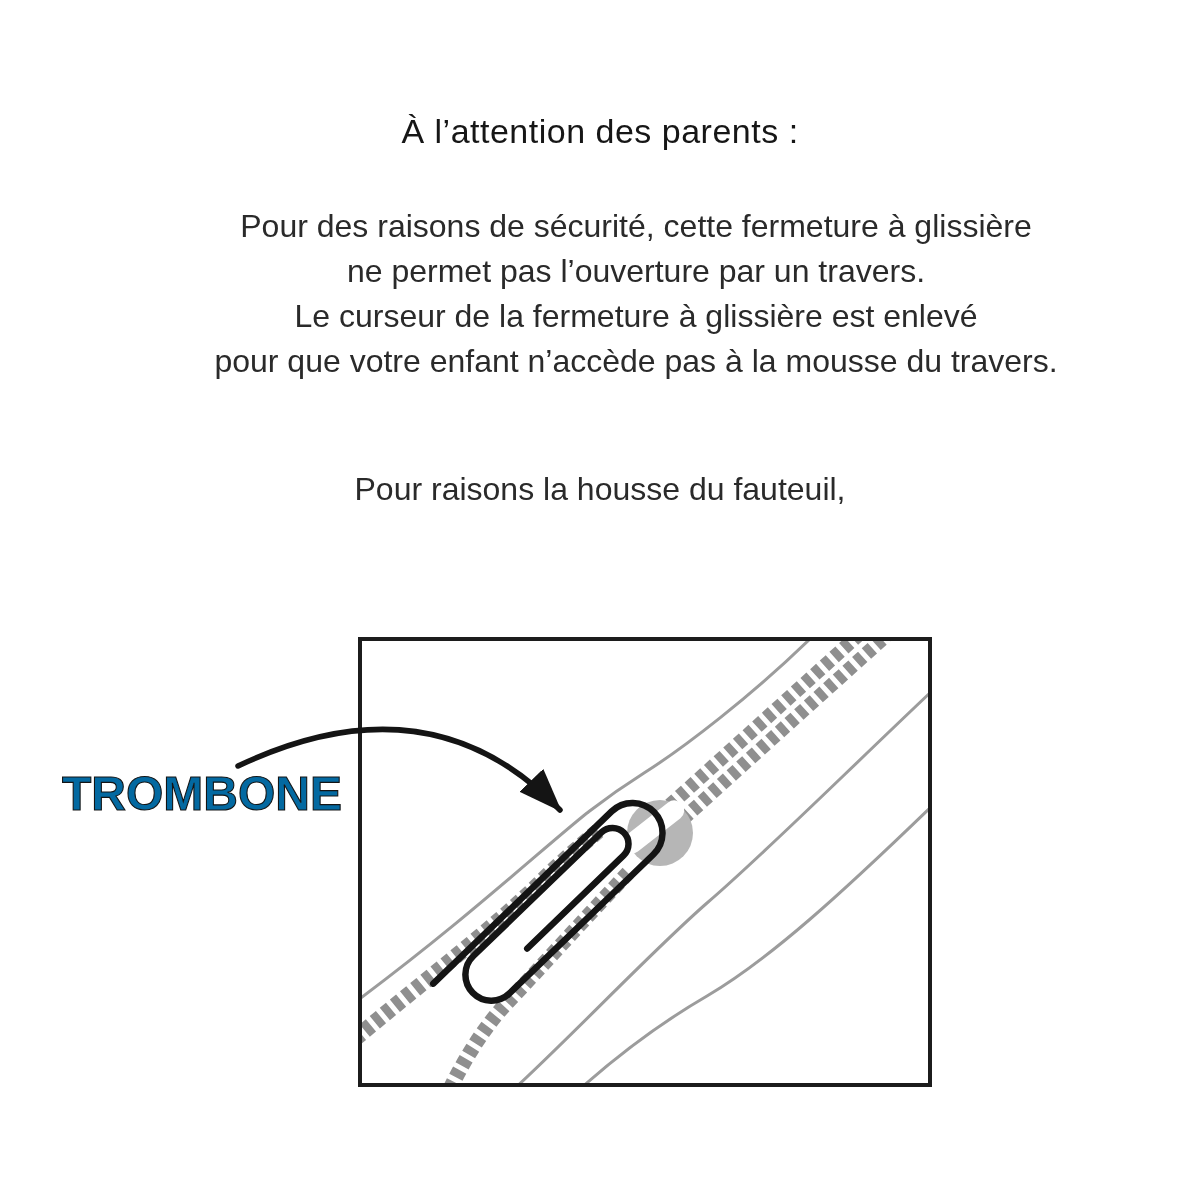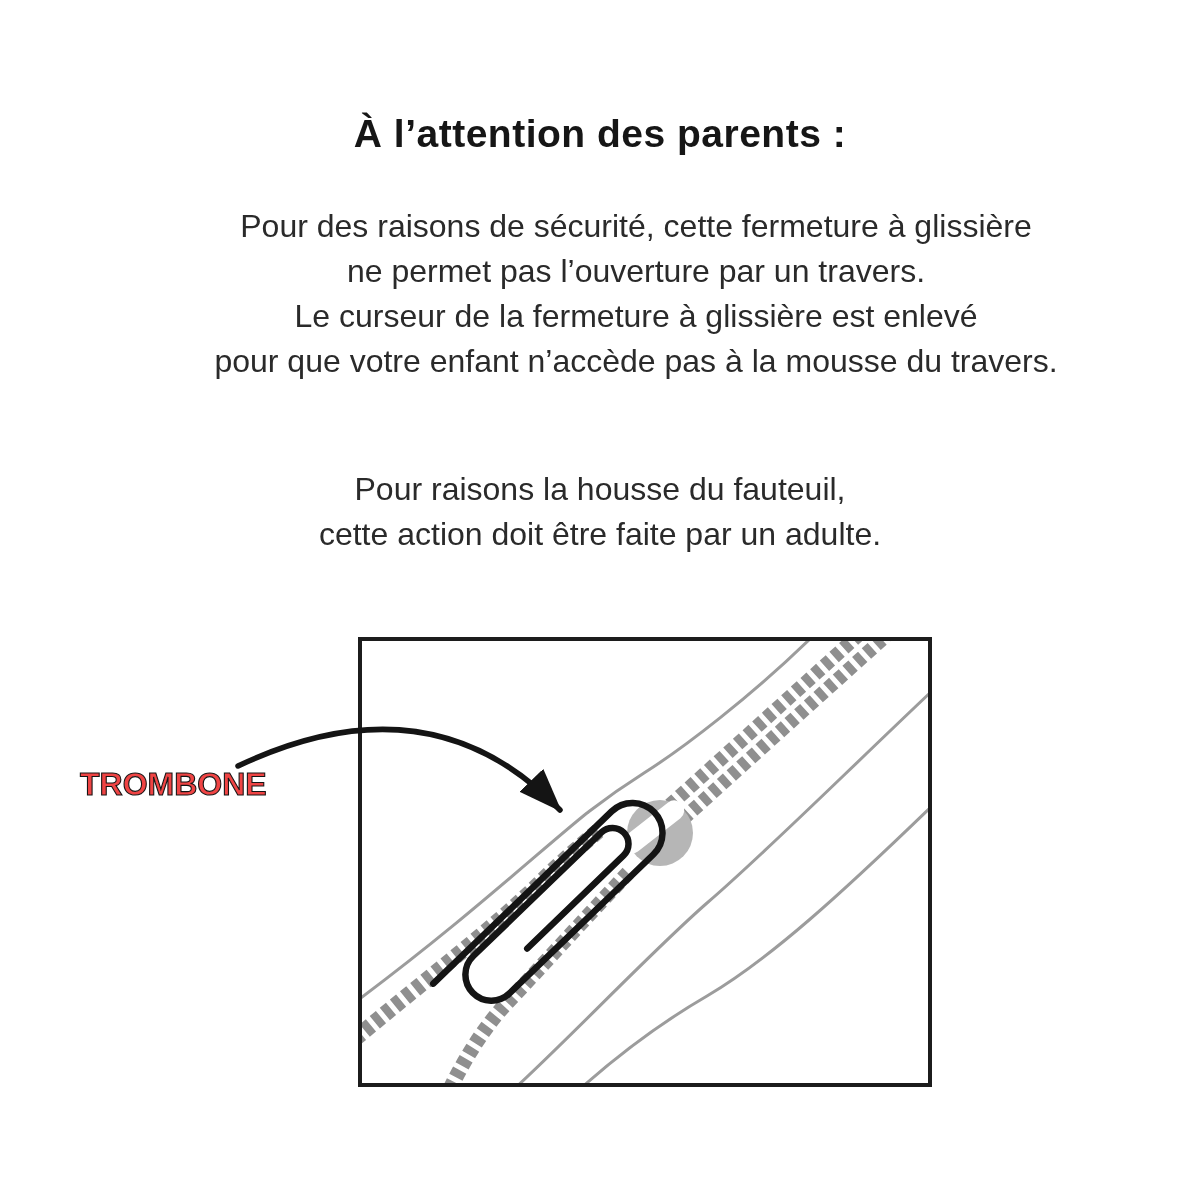--- a/index.html
+++ b/index.html
@@ -9,42 +9,42 @@
     background:#ffffff;
     color:#1f1f1f;
     font-family:"Liberation Sans", sans-serif;
     overflow:hidden;
   }
   .title{
     position:absolute;
     top:112px;left:0;width:100%;
     margin:0;
     text-align:center;
-    font-size:39px;
-    font-weight:bold;
+    font-size:34px;
+    font-weight:normal;
     letter-spacing:0.5px;
     color:#161616;
   }
   .para{
     position:absolute;
     left:0;width:100%;
     text-align:center;
     font-size:32px;
     line-height:45px;
     color:#2a2a2a;
   }
   .para1{top:204px;padding-left:36px;}
   .para2{top:467px;}
   .trombone-label{
     position:absolute;
-    left:80px;top:766px;
-    font-size:32px;
+    left:62px;top:766px;
+    font-size:48px;
     font-weight:bold;
     letter-spacing:0px;
-    color:#ef4444;
+    color:#0369a1;
     -webkit-text-stroke:1.1px #141414;
   }
   .figure-frame{
     position:absolute;
     left:358px;top:637px;
     width:574px;height:450px;
     border:4px solid #1c1c1c;
     box-sizing:border-box;
     background:#ffffff;
   }
@@ -65,21 +65,20 @@
 
   <div class="para para1">
     <div>Pour des raisons de sécurité, cette fermeture à glissière</div>
     <div>ne permet pas l’ouverture par un travers.</div>
     <div>Le curseur de la fermeture à glissière est enlevé</div>
     <div>pour que votre enfant n’accède pas à la mousse du travers.</div>
   </div>
 
   <div class="para para2">
     <div>Pour raisons la housse du fauteuil,</div>
-    <div>cette action doit être faite par un adulte.</div>
   </div>
 
   <span class="trombone-label">TROMBONE</span>
 
   <div class="figure-frame">
     <svg viewBox="0 0 566 442">
 
       <path d="M 452 -6 C 390 55 320 108 282 132 C 252 151 238 162 225 172 C 180 208 100 282 -8 362" fill="none" stroke-width="3" stroke="#9c9c9c"></path>
       <path d="M 570 50 C 475 140 400 215 345 262 C 290 310 215 390 150 450" fill="none" stroke-width="3" stroke="#9c9c9c"></path>
       <path d="M 570 165 C 480 252 408 318 345 355 C 295 384 255 415 218 448" fill="none" stroke-width="3" stroke="#9c9c9c"></path>

